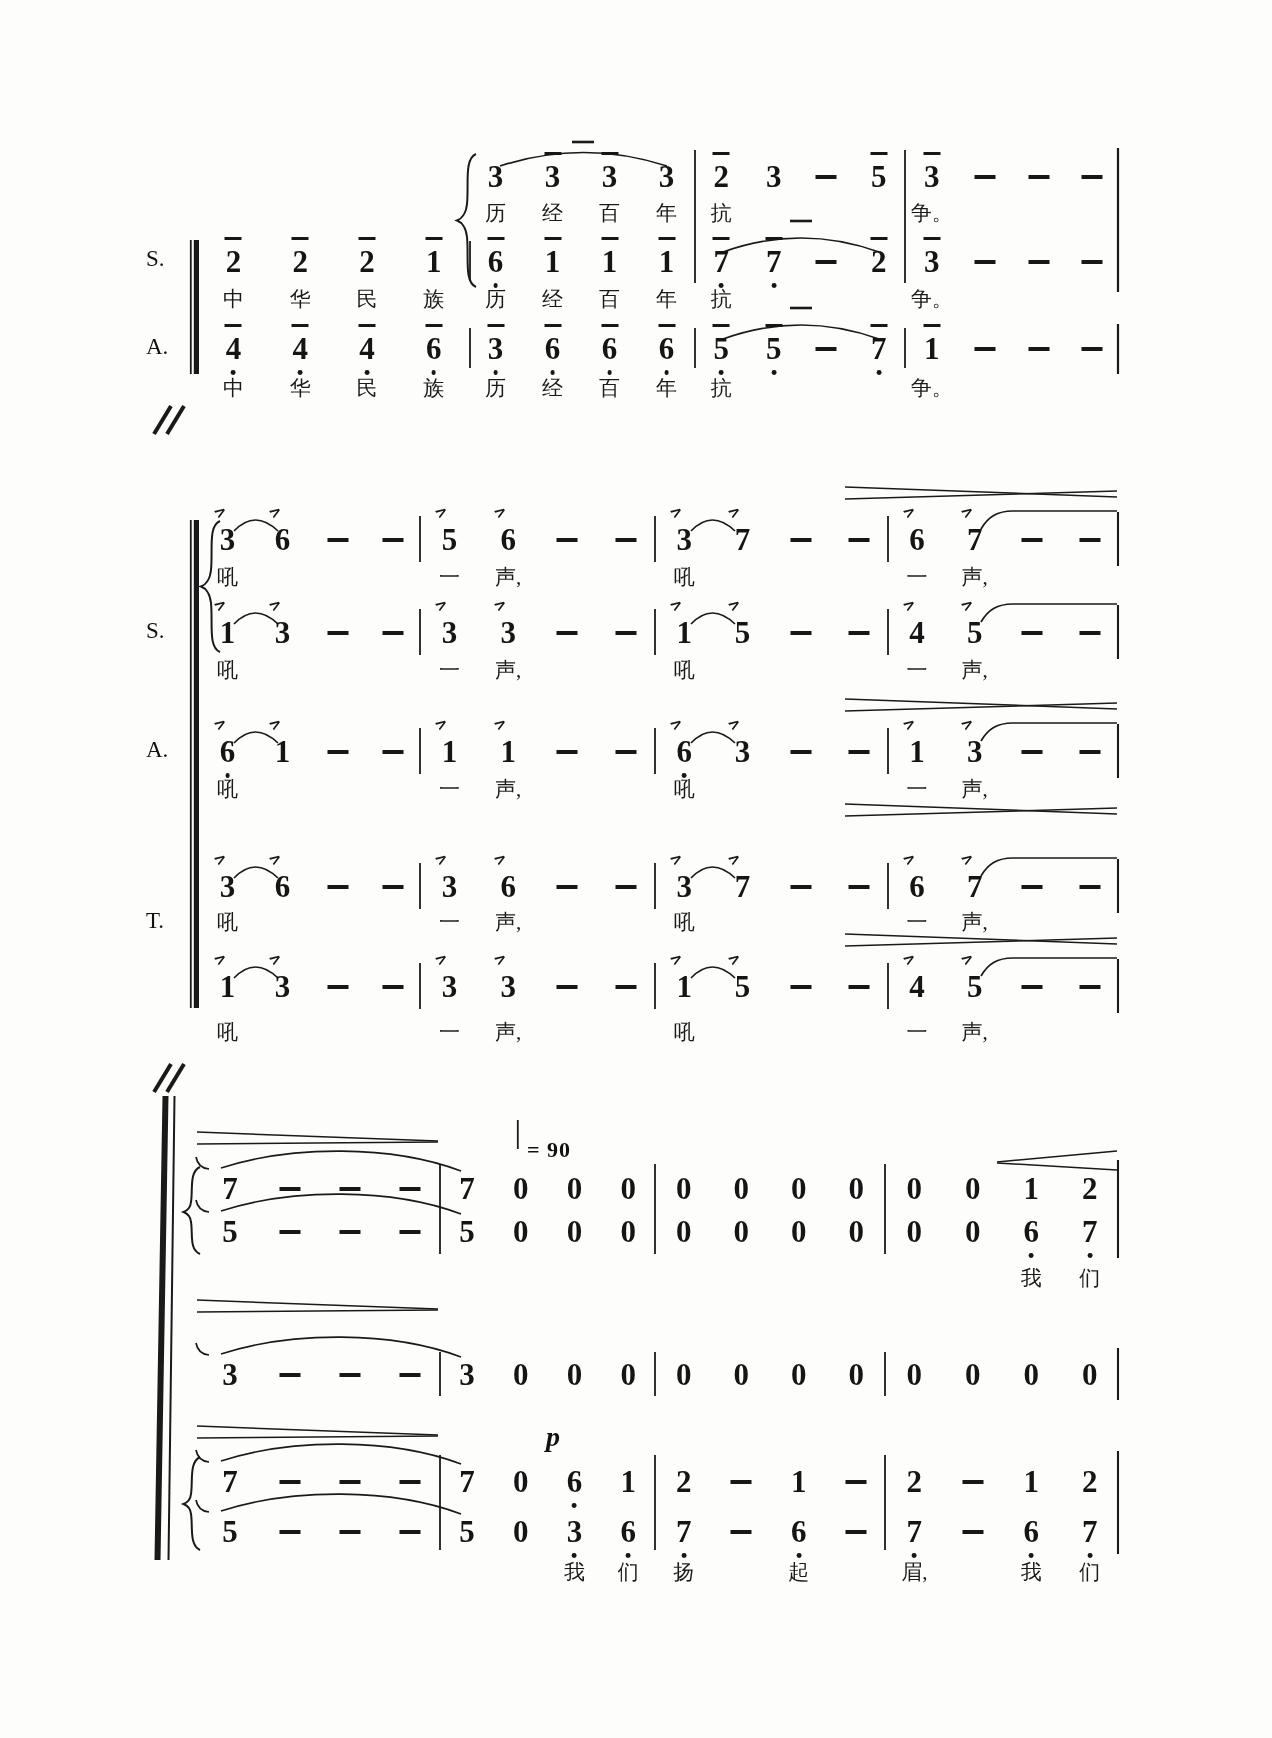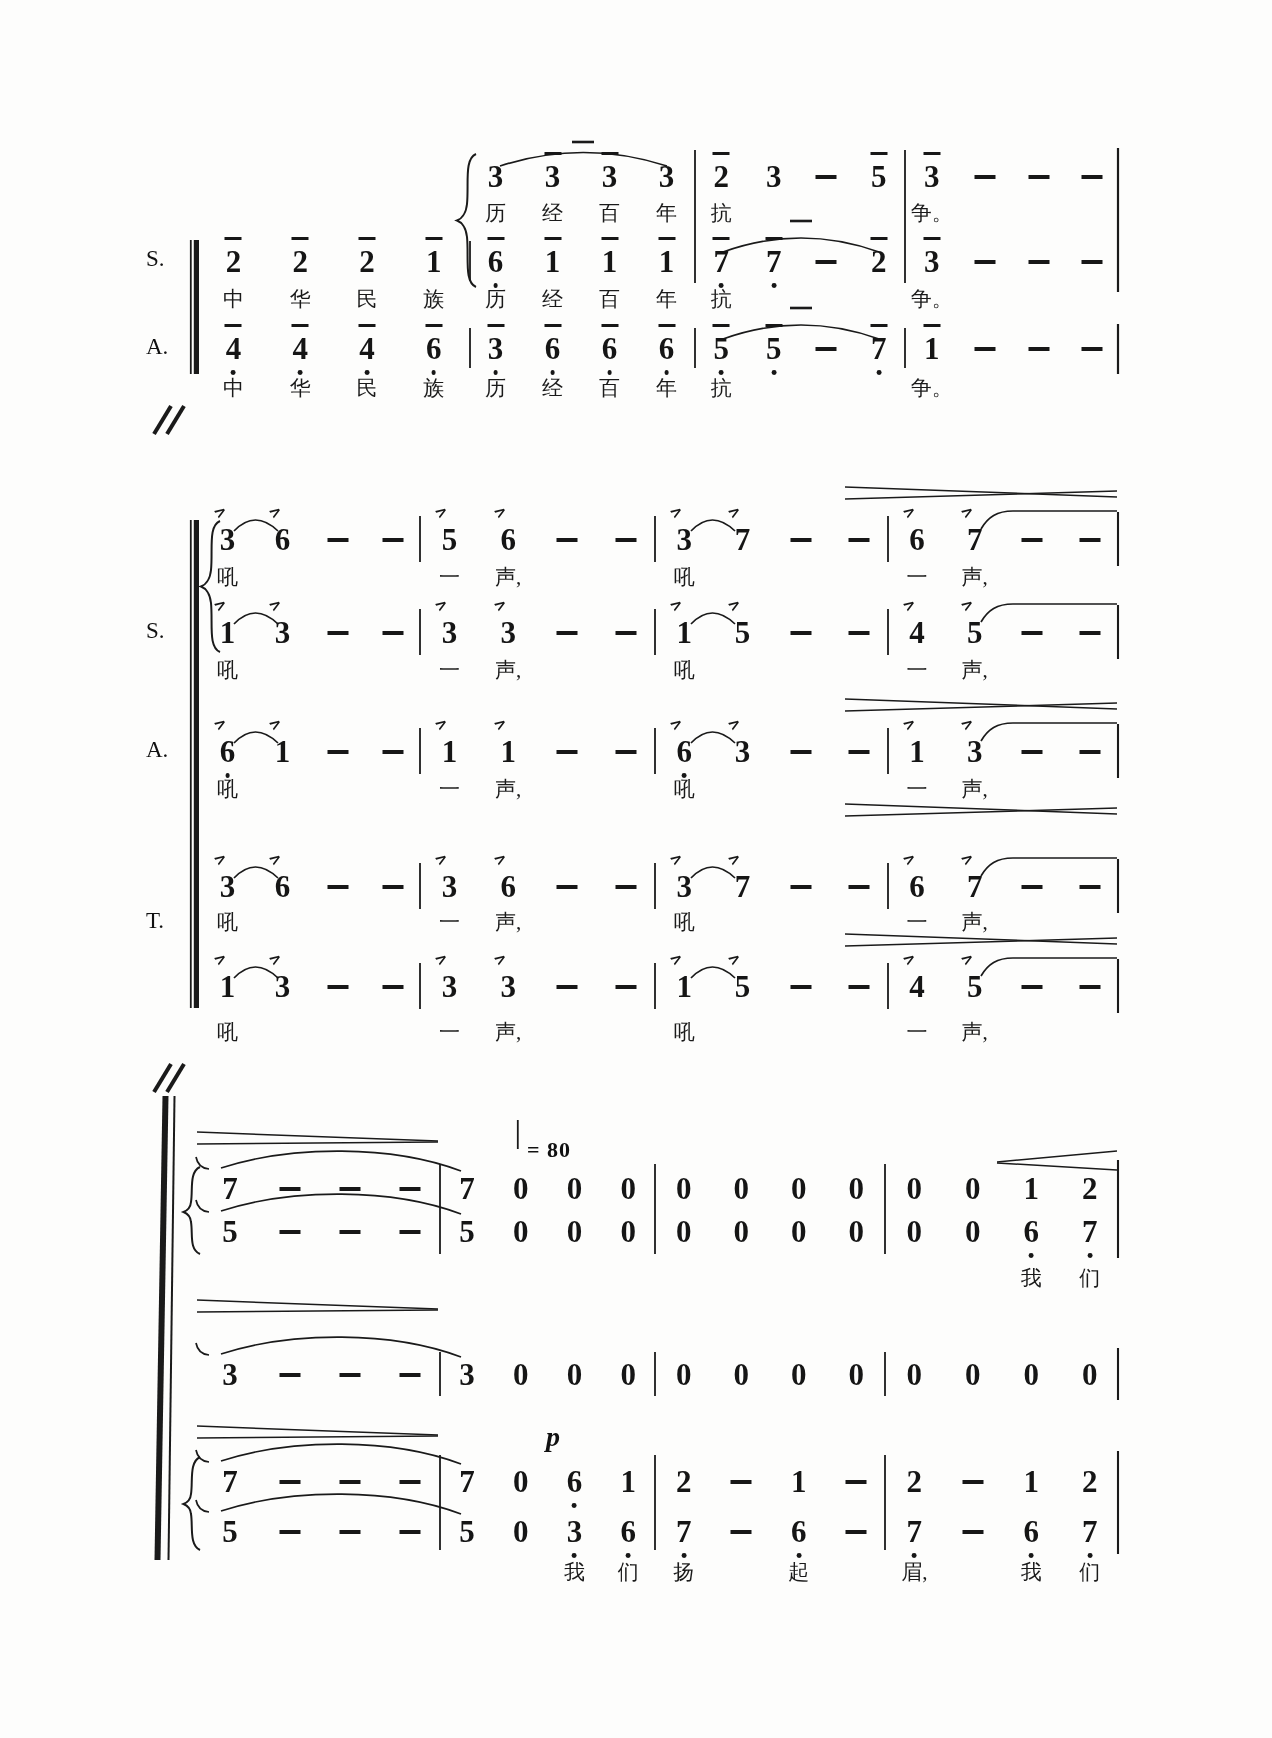--- a/index.html
+++ b/index.html
@@ -31,21 +31,21 @@
   .mark-p{position:absolute;left:546px;top:1421px;
     font-style:italic;font-weight:bold;font-size:28px;color:#111;}
   .overlay{position:absolute;left:0;top:0;pointer-events:none;}
   .overlay path,.overlay line{stroke:#1a1a1a;fill:none;}
 </style>
 </head>
 <body>
 
 <div id="page">
 
-  <span class="mark-tempo">= 80</span>
+  <span class="mark-tempo">= 90</span>
   <span class="mark-p">p</span>
 
   <svg class="overlay" width="1272" height="1738" viewBox="0 0 1272 1738">
 
     <g>
       <line x1="190.8" y1="240" x2="190.8" y2="374" stroke-width="1.8"></line>
       <rect x="193.8" y="240" width="5.2" height="134" fill="#1a1a1a" stroke="none"></rect>
       <line x1="470" y1="241" x2="470" y2="281" stroke-width="1.8"></line>
       <line x1="470" y1="328" x2="470" y2="368" stroke-width="1.8"></line>
       <line x1="695" y1="150" x2="695" y2="283" stroke-width="1.8"></line>

